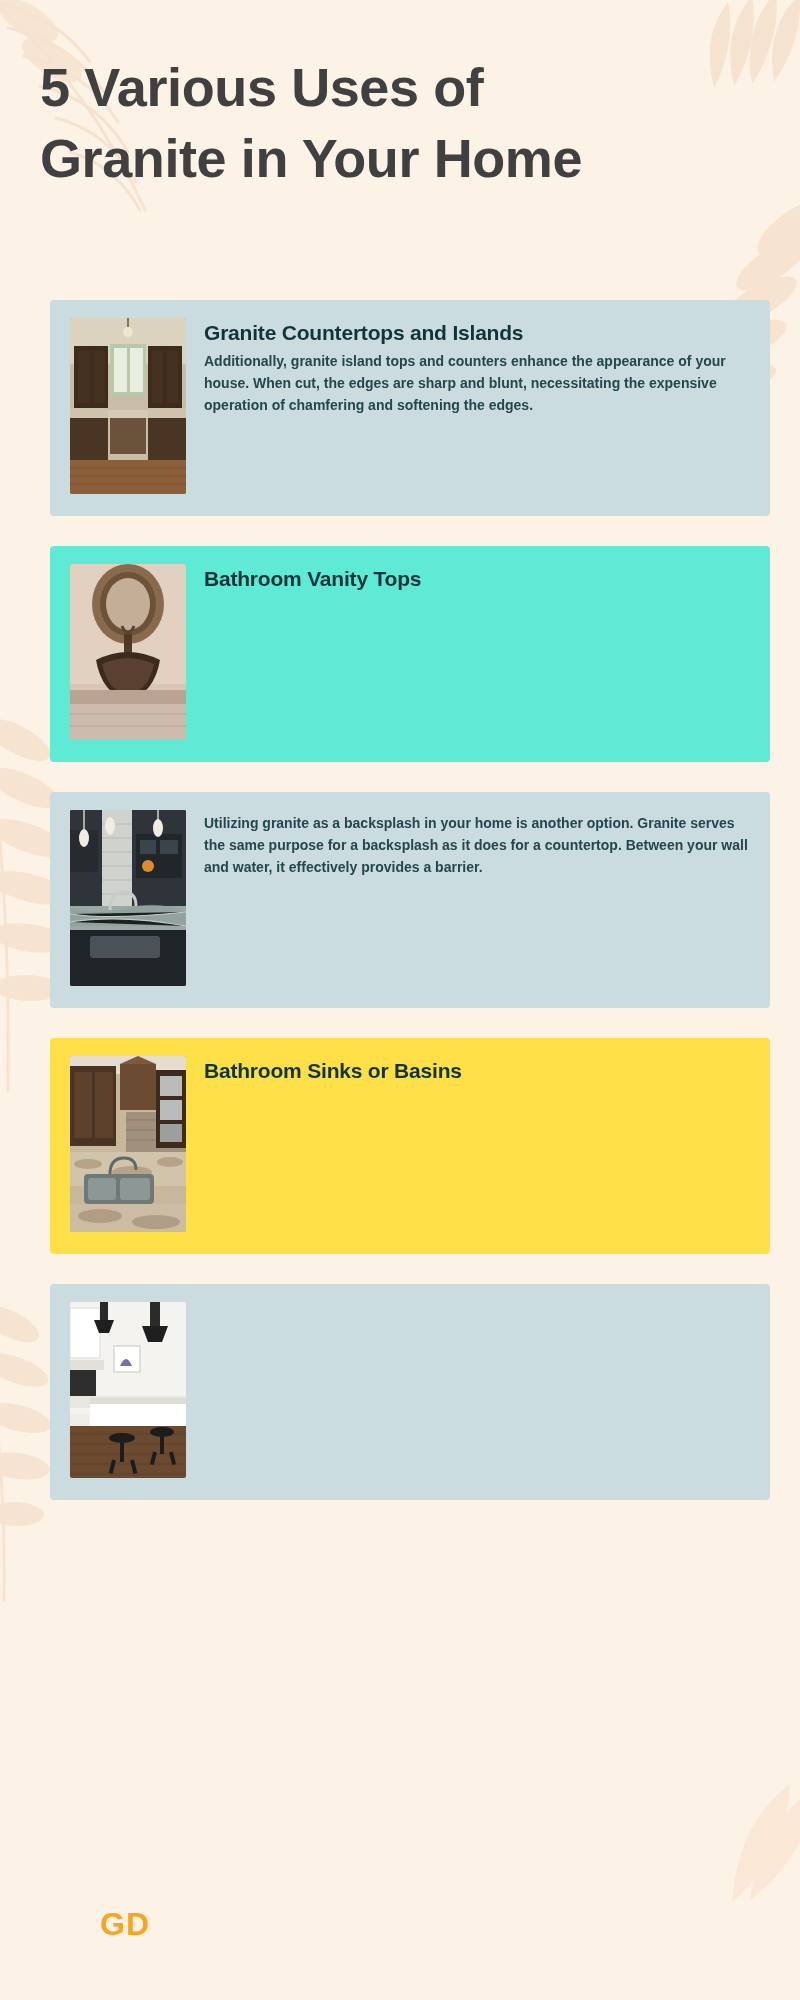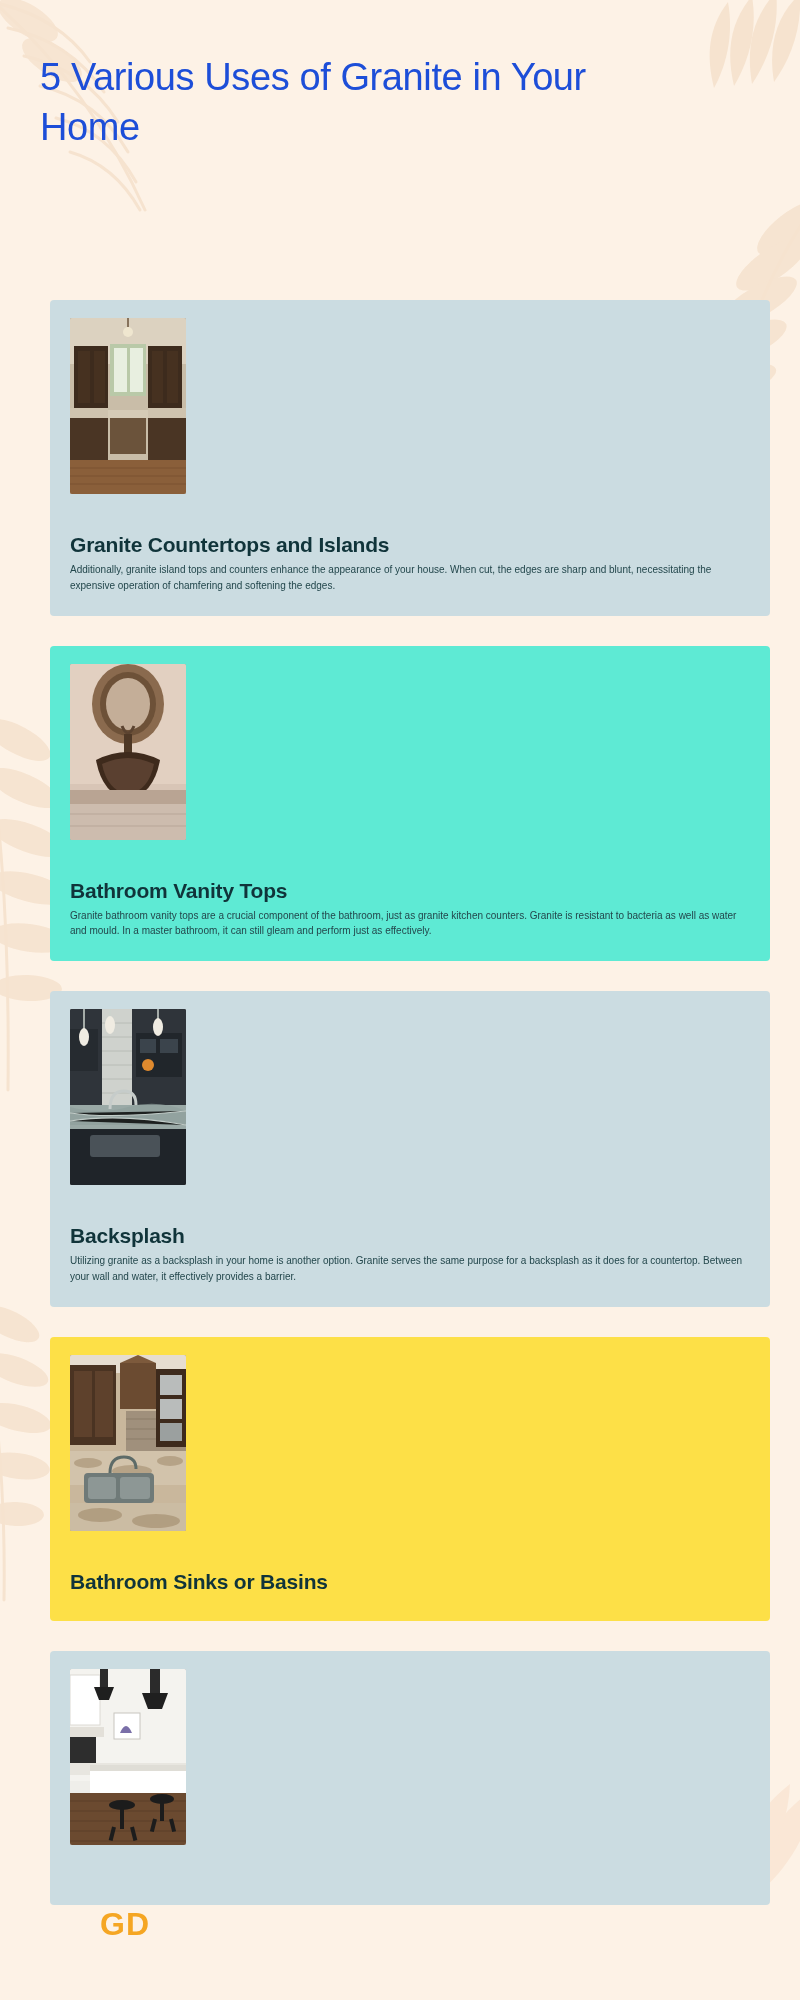--- a/index.html
+++ b/index.html
@@ -16,39 +16,38 @@
     overflow:hidden;
   }
 
   
   .deco { position:absolute; pointer-events:none; z-index:0; }
   .deco svg { display:block; }
 
   
   .header { position:absolute; left:40px; top:52px; width:620px; z-index:2; }
   .title {
-    font-size:38px;
+    font-size:54px;
     line-height:1.32;
-    font-weight:normal;
-    color:#1d4ed8;
+    font-weight:bold;
+    color:#404040;
     letter-spacing:-0.4px;
     max-width:600px;
   }
 
   
   .cards { position:absolute; left:0; top:300px; width:800px; z-index:2; }
   .card {
     position:relative;
     margin:0 30px 30px 50px;
     padding:18px 20px 22px 20px;
     display:flex;
     align-items:flex-start;
-    gap:36px;
+    gap:18px;
     border-radius:4px;
-    flex-direction:column;
   }
   .card.blue  { background:#CBDCE1; }
   .card.cream { background:#5eead4; }
   .card.peach { background:#fde047; }
 
   .thumb {
     flex:0 0 auto;
     width:116px; height:auto;
     min-height:176px;
     border-radius:2px;
@@ -62,23 +61,24 @@
   .body { flex:1 1 auto; min-width:0; padding-top:2px; }
   .card-title {
     font-size:21px;
     font-weight:bold;
     color:#10343A;
     line-height:1.24;
     margin-bottom:4px;
     letter-spacing:-0.2px;
   }
   .card-text {
-    font-size:10px;
+    font-size:14px;
     line-height:1.58;
     color:#23474C;
+    font-weight:bold;
   }
 
   
   .footer { position:absolute; left:0; bottom:0; width:800px; height:148px; z-index:3; }
   .logo {
     position:absolute; left:100px; top:54px;
     font-size:32px; font-weight:bold; color:#F5A623;
     letter-spacing:1px;
   }
   .contact-wrap { position:absolute; left:210px; top:20px; width:590px; height:128px; }
@@ -246,21 +246,20 @@
           <path d="M32 100 q26 -12 52 0 q-5 26 -26 31 q-21 -5 -26 -31 Z" fill="#5a4030"></path>
           <rect x="0" y="126" width="116" height="14" fill="#b9a493"></rect>
           <rect x="0" y="140" width="116" height="36" fill="#cdbcae"></rect>
           <g stroke="#b3a294" stroke-width="1" opacity="0.8">
             <path d="M0 150 H116 M0 162 H116"></path>
           </g>
         </svg>
       </div>
       <div class="body">
         <div class="card-title">Bathroom Vanity Tops</div>
-        <div class="card-text">Granite bathroom vanity tops are a crucial component of the bathroom, just as granite kitchen counters. Granite is resistant to bacteria as well as water and mould. In a master bathroom, it can still gleam and perform just as effectively.</div>
       </div>
     </div>
 
     <div class="card blue">
       <div class="thumb">
         <svg viewBox="0 0 116 176" preserveAspectRatio="none">
           <rect width="116" height="176" fill="#3a3f45"></rect>
           <rect x="0" y="0" width="116" height="96" fill="#2f343a"></rect>
           <rect x="32" y="0" width="30" height="96" fill="#cfd2cd"></rect>
           <g stroke="#b8bcb6" stroke-width="1">
@@ -281,21 +280,20 @@
           <path d="M0 98 q30 8 58 0 q30 -8 58 4 v14 H0 Z" fill="#8fa09c" opacity="0.7"></path>
           <g stroke="#cfd8d4" stroke-width="1.2" opacity="0.8">
             <path d="M0 104 q40 6 116 -2 M0 112 q50 -8 116 4"></path>
           </g>
           <rect x="0" y="120" width="116" height="56" fill="#1f2429"></rect>
           <rect x="20" y="126" width="70" height="22" rx="3" fill="#4a5258"></rect>
           <path d="M40 100 q0 -18 14 -18 q12 0 12 14" fill="none" stroke="#c6ccca" stroke-width="3"></path>
         </svg>
       </div>
       <div class="body">
-        <div class="card-title">Backsplash</div>
         <div class="card-text">Utilizing granite as a backsplash in your home is another option. Granite serves the same purpose for a backsplash as it does for a countertop. Between your wall and water, it effectively provides a barrier.</div>
       </div>
     </div>
 
     <div class="card peach">
       <div class="thumb">
         <svg viewBox="0 0 116 176" preserveAspectRatio="none">
           <rect width="116" height="176" fill="#c9b79c"></rect>
           <rect x="0" y="0" width="116" height="18" fill="#e6ddd0"></rect>
           <rect x="0" y="10" width="46" height="80" fill="#4a3322"></rect>

